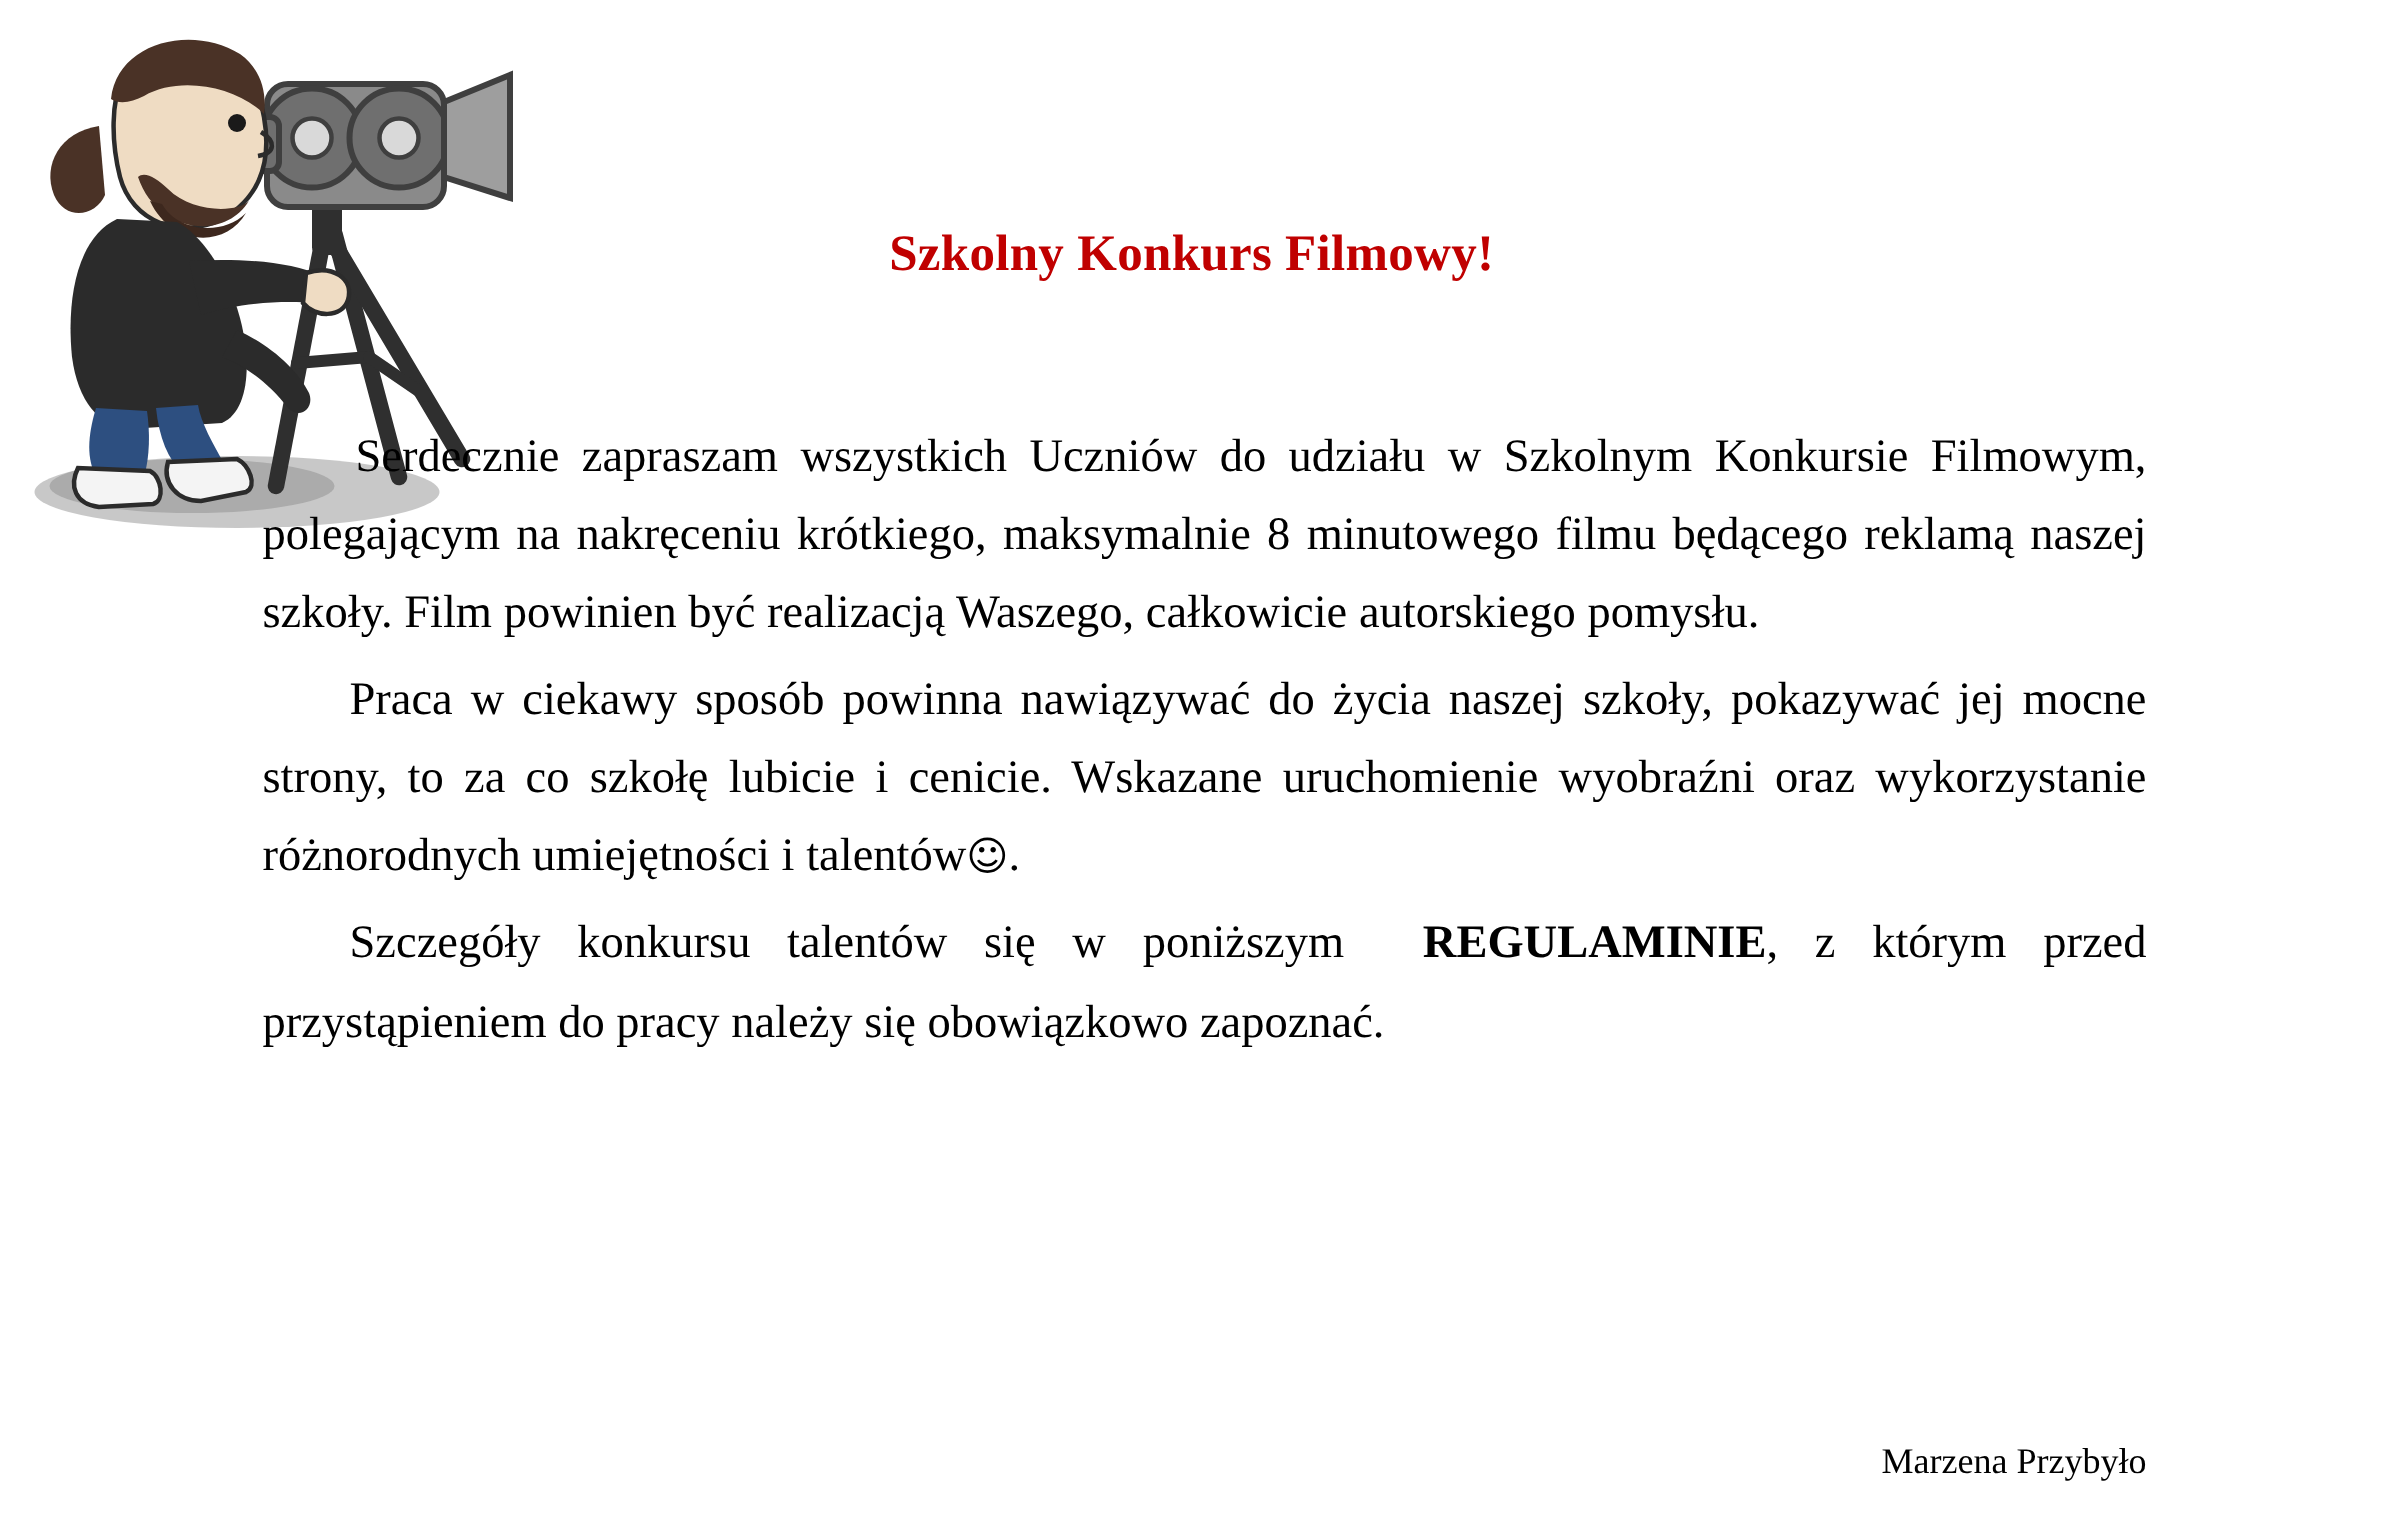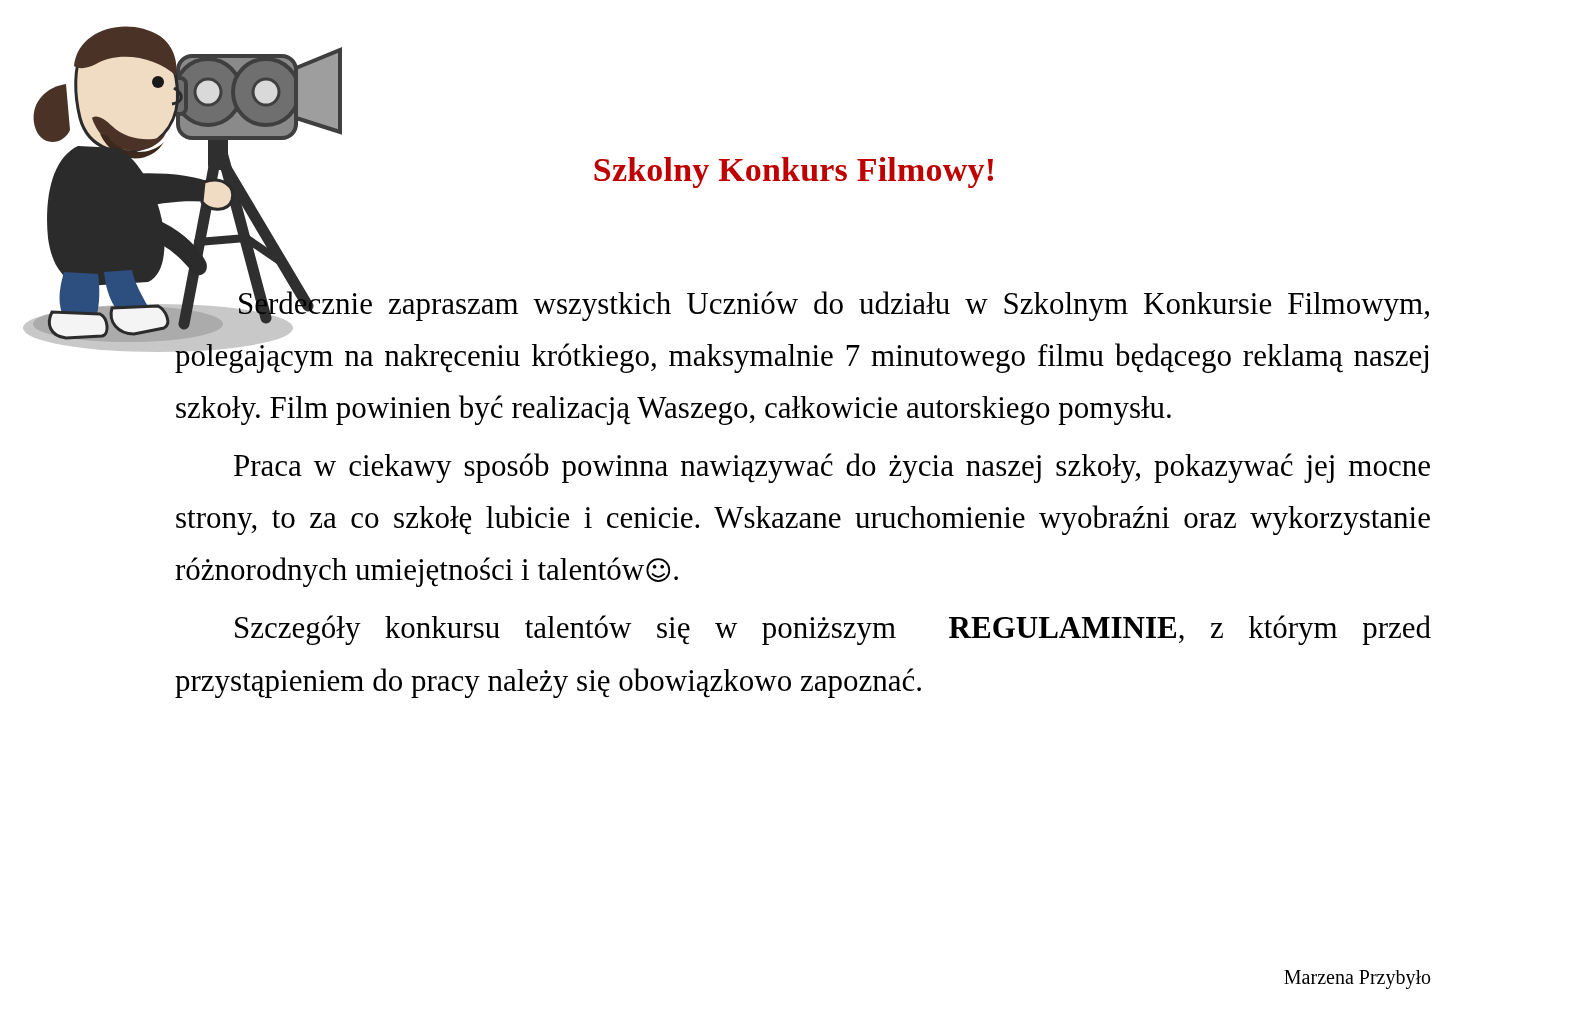--- a/index.html
+++ b/index.html
@@ -69,21 +69,21 @@
   .smiley {
     font-family: "DejaVu Sans", sans-serif;
     font-size: 27px;
   }
 
   
   .signature {
     position: absolute;
     right: 158px;
     bottom: 32px;
-    font-size: 20px;
+    font-size: 24px;
     text-align: right;
     white-space: nowrap;
   }
 </style>
 </head>
 <body>
 
 <div class="illustration">
   <svg width="340" height="350" viewBox="0 0 340 350" xmlns="http://www.w3.org/2000/svg" aria-hidden="true">
 
@@ -145,21 +145,21 @@
       <path d="M44 306 C38 318 42 330 58 332 L94 330 C102 328 100 312 92 308 Z" fill="#f4f4f4" stroke="#2b2b2b" stroke-width="3"></path>
       <path d="M104 302 C100 316 110 328 126 328 L156 322 C164 318 158 304 150 300 Z" fill="#f4f4f4" stroke="#2b2b2b" stroke-width="3"></path>
     </g>
   </svg>
 </div>
 
 <h1 class="title">Szkolny Konkurs Filmowy!</h1>
 
 <div class="doc-body">
 
-  <p class="para first-indent">Serdecznie zapraszam wszystkich Uczniów do udziału w Szkolnym Konkursie Filmowym, polegającym na nakręceniu krótkiego, maksymalnie 7 minutowego filmu będącego reklamą naszej szkoły. Film powinien być realizacją Waszego, całkowicie autorskiego pomysłu.</p>
+  <p class="para first-indent">Serdecznie zapraszam wszystkich Uczniów do udziału w Szkolnym Konkursie Filmowym, polegającym na nakręceniu krótkiego, maksymalnie 8 minutowego filmu będącego reklamą naszej szkoły. Film powinien być realizacją Waszego, całkowicie autorskiego pomysłu.</p>
 
   <p class="para small-indent"><span>Praca w ciekawy sposób powinna nawiązywać do życia naszej szkoły, pokazywać jej mocne strony, to za co szkołę lubicie i cenicie. Wskazane uruchomienie wyobraźni oraz wykorzystanie różnorodnych umiejętności i talentów</span><span class="smiley">☺</span><span>.</span></p>
 
   <p class="para small-indent"><span>Szczegóły konkursu talentów się w poniższym </span><b>REGULAMINIE</b><span>, z którym przed przystąpieniem do pracy należy się obowiązkowo zapoznać.</span></p>
 
 </div>
 
 <div class="signature">Marzena Przybyło</div>
 
 </body></html>

